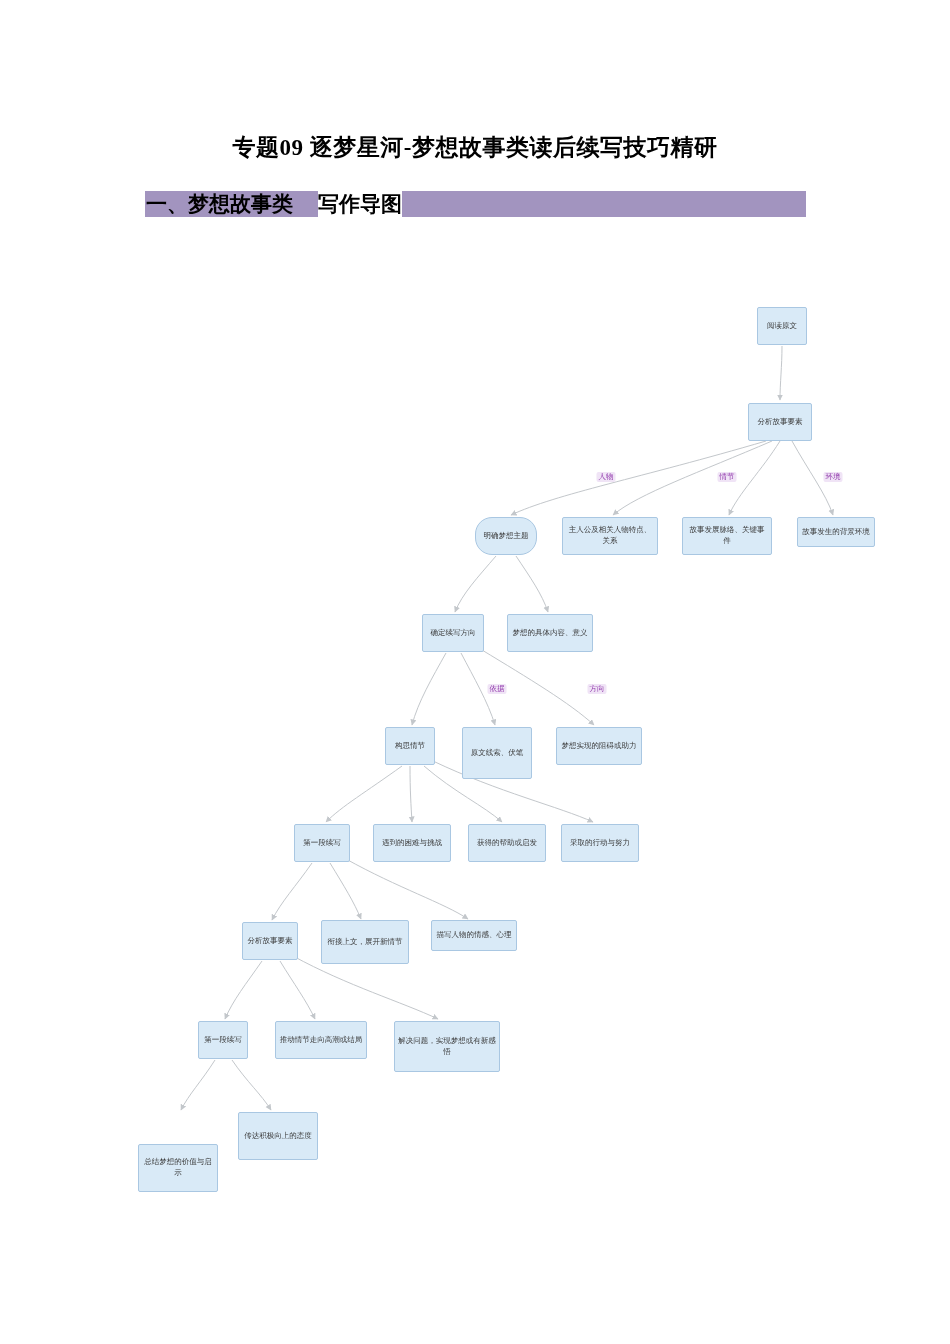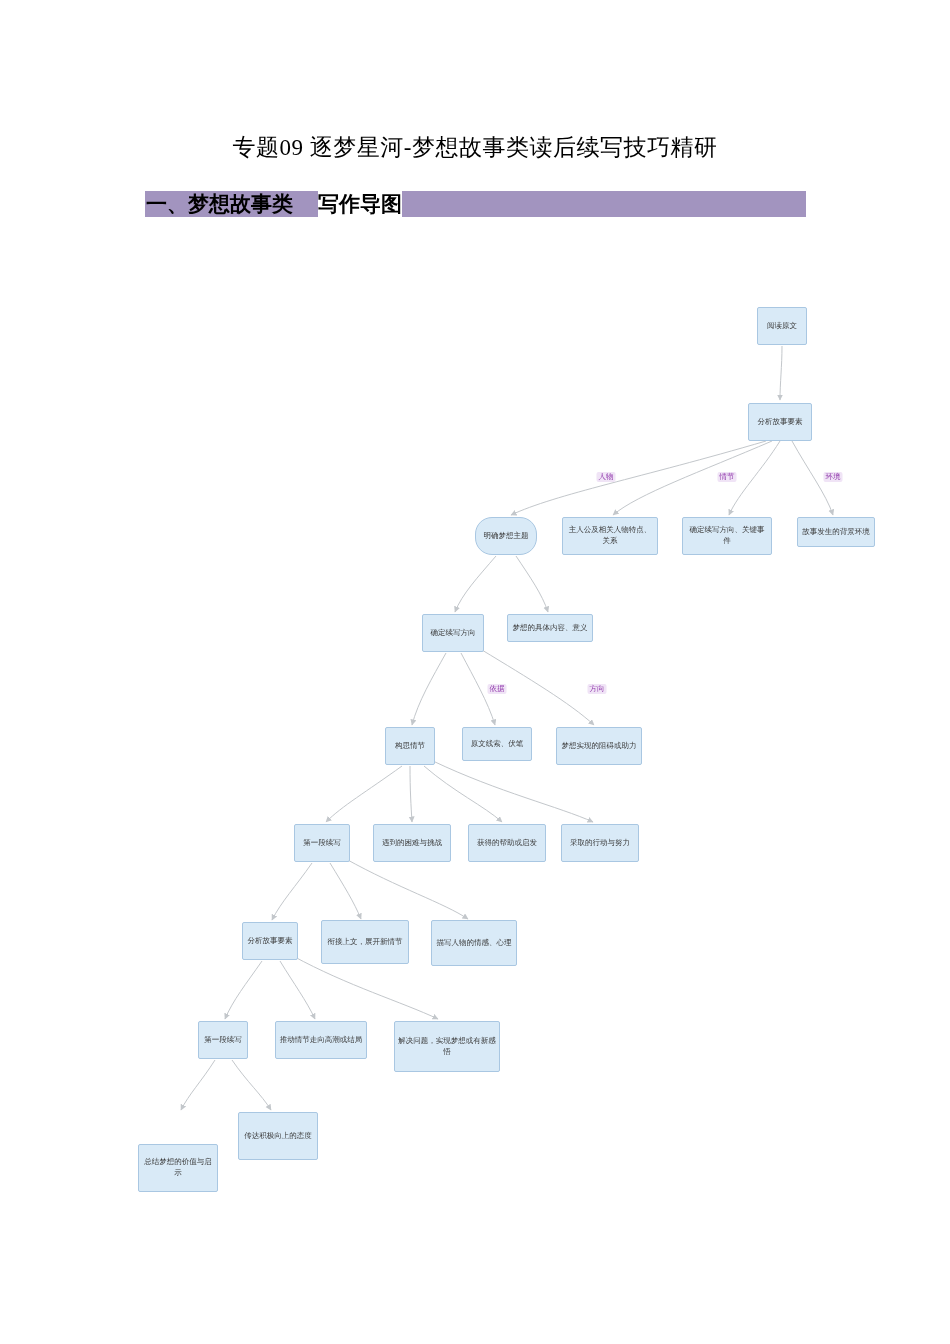--- a/index.html
+++ b/index.html
@@ -9,21 +9,21 @@
     font-family: "Liberation Sans", sans-serif;
   }
   .page {
     position: relative; width: 950px; height: 1344px;
     background: #ffffff; overflow: hidden;
   }
   .doc-title {
     position: absolute; top: 132px; left: 0; width: 100%;
     text-align: center;
     font-family: "Liberation Serif", serif;
-    font-size: 23px; font-weight: 400; color: #000;
+    font-size: 23px; font-weight: 700; color: #000;
     letter-spacing: 0.5px;
   }
   .section-banner {
     position: absolute; left: 145px; top: 191px; width: 661px; height: 26px;
     background: var(--banner-bg, #a294bf);
     display: flex; align-items: center;
     font-family: "Liberation Serif", serif;
     font-size: 21px; font-weight: 700; color: #000;
     padding-left: 1px; box-sizing: border-box;
   }
@@ -94,38 +94,38 @@
       <path d="M215,1060 C201,1082 189,1094 181,1110" marker-end="url(#arrowhead)"></path>
       <path d="M232,1060 C247,1082 261,1094 271,1110" marker-end="url(#arrowhead)"></path>
     </g>
   </svg>
 
   <div class="node" style="left:757px;top:307px;width:50px;height:38px;">阅读原文</div>
   <div class="node" style="left:748px;top:403px;width:64px;height:38px;">分析故事要素</div>
 
   <div class="node" style="left:475px;top:517px;width:62px;height:38px;border-radius:17px;">明确梦想主题</div>
   <div class="node" style="left:562px;top:517px;width:96px;height:38px;">主人公及相关人物特点、关系</div>
-  <div class="node" style="left:682px;top:517px;width:90px;height:38px;">确定续写方向、关键事件</div>
+  <div class="node" style="left:682px;top:517px;width:90px;height:38px;">故事发展脉络、关键事件</div>
   <div class="node" style="left:797px;top:517px;width:78px;height:30px;">故事发生的背景环境</div>
 
   <div class="node" style="left:422px;top:614px;width:62px;height:38px;">确定续写方向</div>
-  <div class="node" style="left:507px;top:614px;width:86px;height:28px;">梦想的具体内容、意义</div>
+  <div class="node" style="left:507px;top:614px;width:86px;height:38px;">梦想的具体内容、意义</div>
 
   <div class="node" style="left:385px;top:727px;width:50px;height:38px;">构思情节</div>
-  <div class="node" style="left:462px;top:727px;width:70px;height:34px;">原文线索、伏笔</div>
+  <div class="node" style="left:462px;top:727px;width:70px;height:52px;">原文线索、伏笔</div>
   <div class="node" style="left:556px;top:727px;width:86px;height:38px;">梦想实现的阻碍或助力</div>
 
   <div class="node" style="left:294px;top:824px;width:56px;height:38px;">第一段续写</div>
   <div class="node" style="left:373px;top:824px;width:78px;height:38px;">遇到的困难与挑战</div>
   <div class="node" style="left:468px;top:824px;width:78px;height:38px;">获得的帮助或启发</div>
   <div class="node" style="left:561px;top:824px;width:78px;height:38px;">采取的行动与努力</div>
 
   <div class="node" style="left:242px;top:922px;width:56px;height:38px;">分析故事要素</div>
   <div class="node" style="left:321px;top:920px;width:88px;height:44px;">衔接上文，展开新情节</div>
-  <div class="node" style="left:431px;top:920px;width:86px;height:46px;">描写人物的情感、心理</div>
+  <div class="node" style="left:431px;top:920px;width:86px;height:31px;">描写人物的情感、心理</div>
 
   <div class="node" style="left:198px;top:1021px;width:50px;height:38px;">第一段续写</div>
   <div class="node" style="left:275px;top:1021px;width:92px;height:38px;">推动情节走向高潮或结局</div>
   <div class="node" style="left:394px;top:1021px;width:106px;height:51px;">解决问题，实现梦想或有新感悟</div>
 
   <div class="node" style="left:138px;top:1144px;width:80px;height:48px;">总结梦想的价值与启示</div>
   <div class="node" style="left:238px;top:1112px;width:80px;height:48px;">传达积极向上的态度</div>
 
   <span class="edge-label" style="left:606px;top:472px;">人物</span>
   <span class="edge-label" style="left:727px;top:472px;">情节</span>

